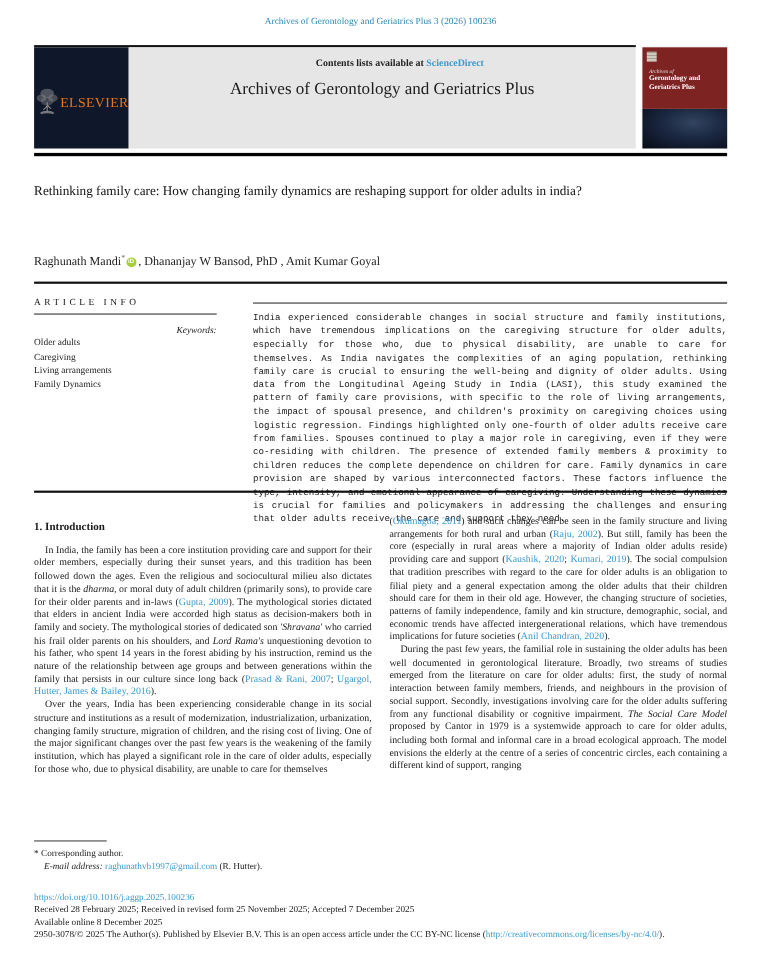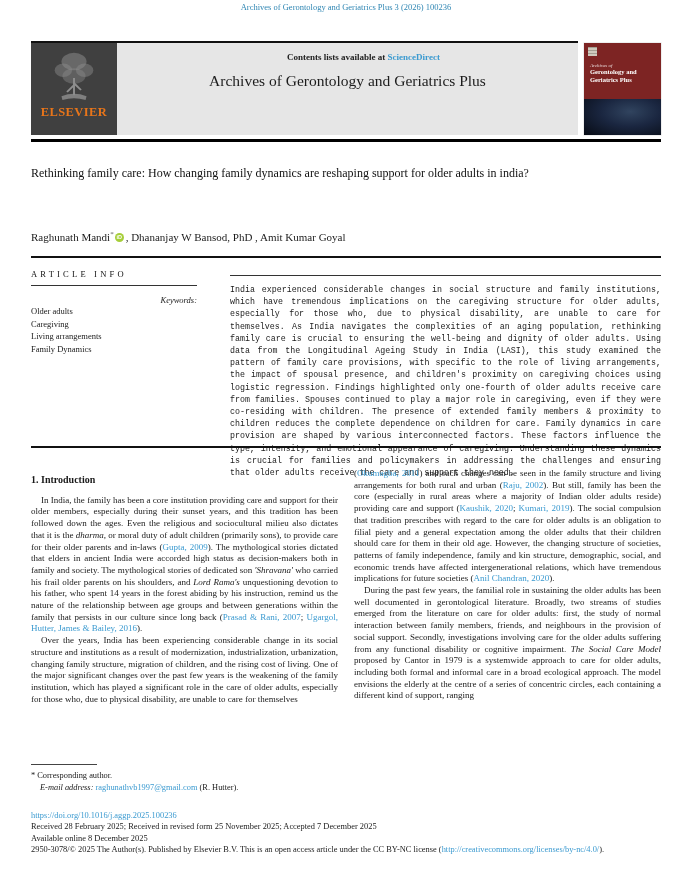--- a/index.html
+++ b/index.html
@@ -19,26 +19,26 @@
     color:var(--ink);
     position:relative;
     overflow:hidden;
   }
   .abs{position:absolute;}
   .rule{background:#111;}
   .lnk{color:var(--link);}
   .it{font-style:italic;}
 
   
-  #ref-line{top:2px;left:0;width:692px;text-align:center;font-size:8.5px;color:var(--ref_link);}
+  #ref-line{top:14px;left:0;width:692px;text-align:center;font-size:8.5px;color:var(--ref_link);}
 
   
   #header-top-rule{left:31px;top:41px;width:547px;height:1.5px;}
   #header-box{left:31px;top:43px;width:547px;height:92px;display:flex;}
-  #logo-area{width:86px;background:#404040;display:flex;flex-direction:column;align-items:center;justify-content:flex-start;padding-top:6px;font-weight:bold;}
+  #logo-area{width:86px;background:#0f172a;display:flex;align-items:center;justify-content:flex-start;padding-top:6px;}
   #elsevier-wordmark{font-size:12.5px;color:var(--elsevier_orange);letter-spacing:.4px;margin-top:2px;}
   #banner{flex:1;background:var(--header_gray);text-align:center;position:relative;padding-top:9px;}
   #contents-line{font-size:9px;font-weight:600;color:#222;padding-left:32px;}
   #journal-title{font-size:15.5px;margin-top:10px;color:#1c1c1c;}
   #homepage-line{position:absolute;left:12px;bottom:8px;font-family:"Liberation Sans",sans-serif;font-size:8.3px;text-align:left;white-space:nowrap;}
   #homepage-label{font-weight:700;color:#333;}
   #homepage-url{color:var(--link);}
 
   
   #cover{left:584px;top:43px;width:77px;height:92px;box-shadow:0 0 0 .5px #99999955;}

